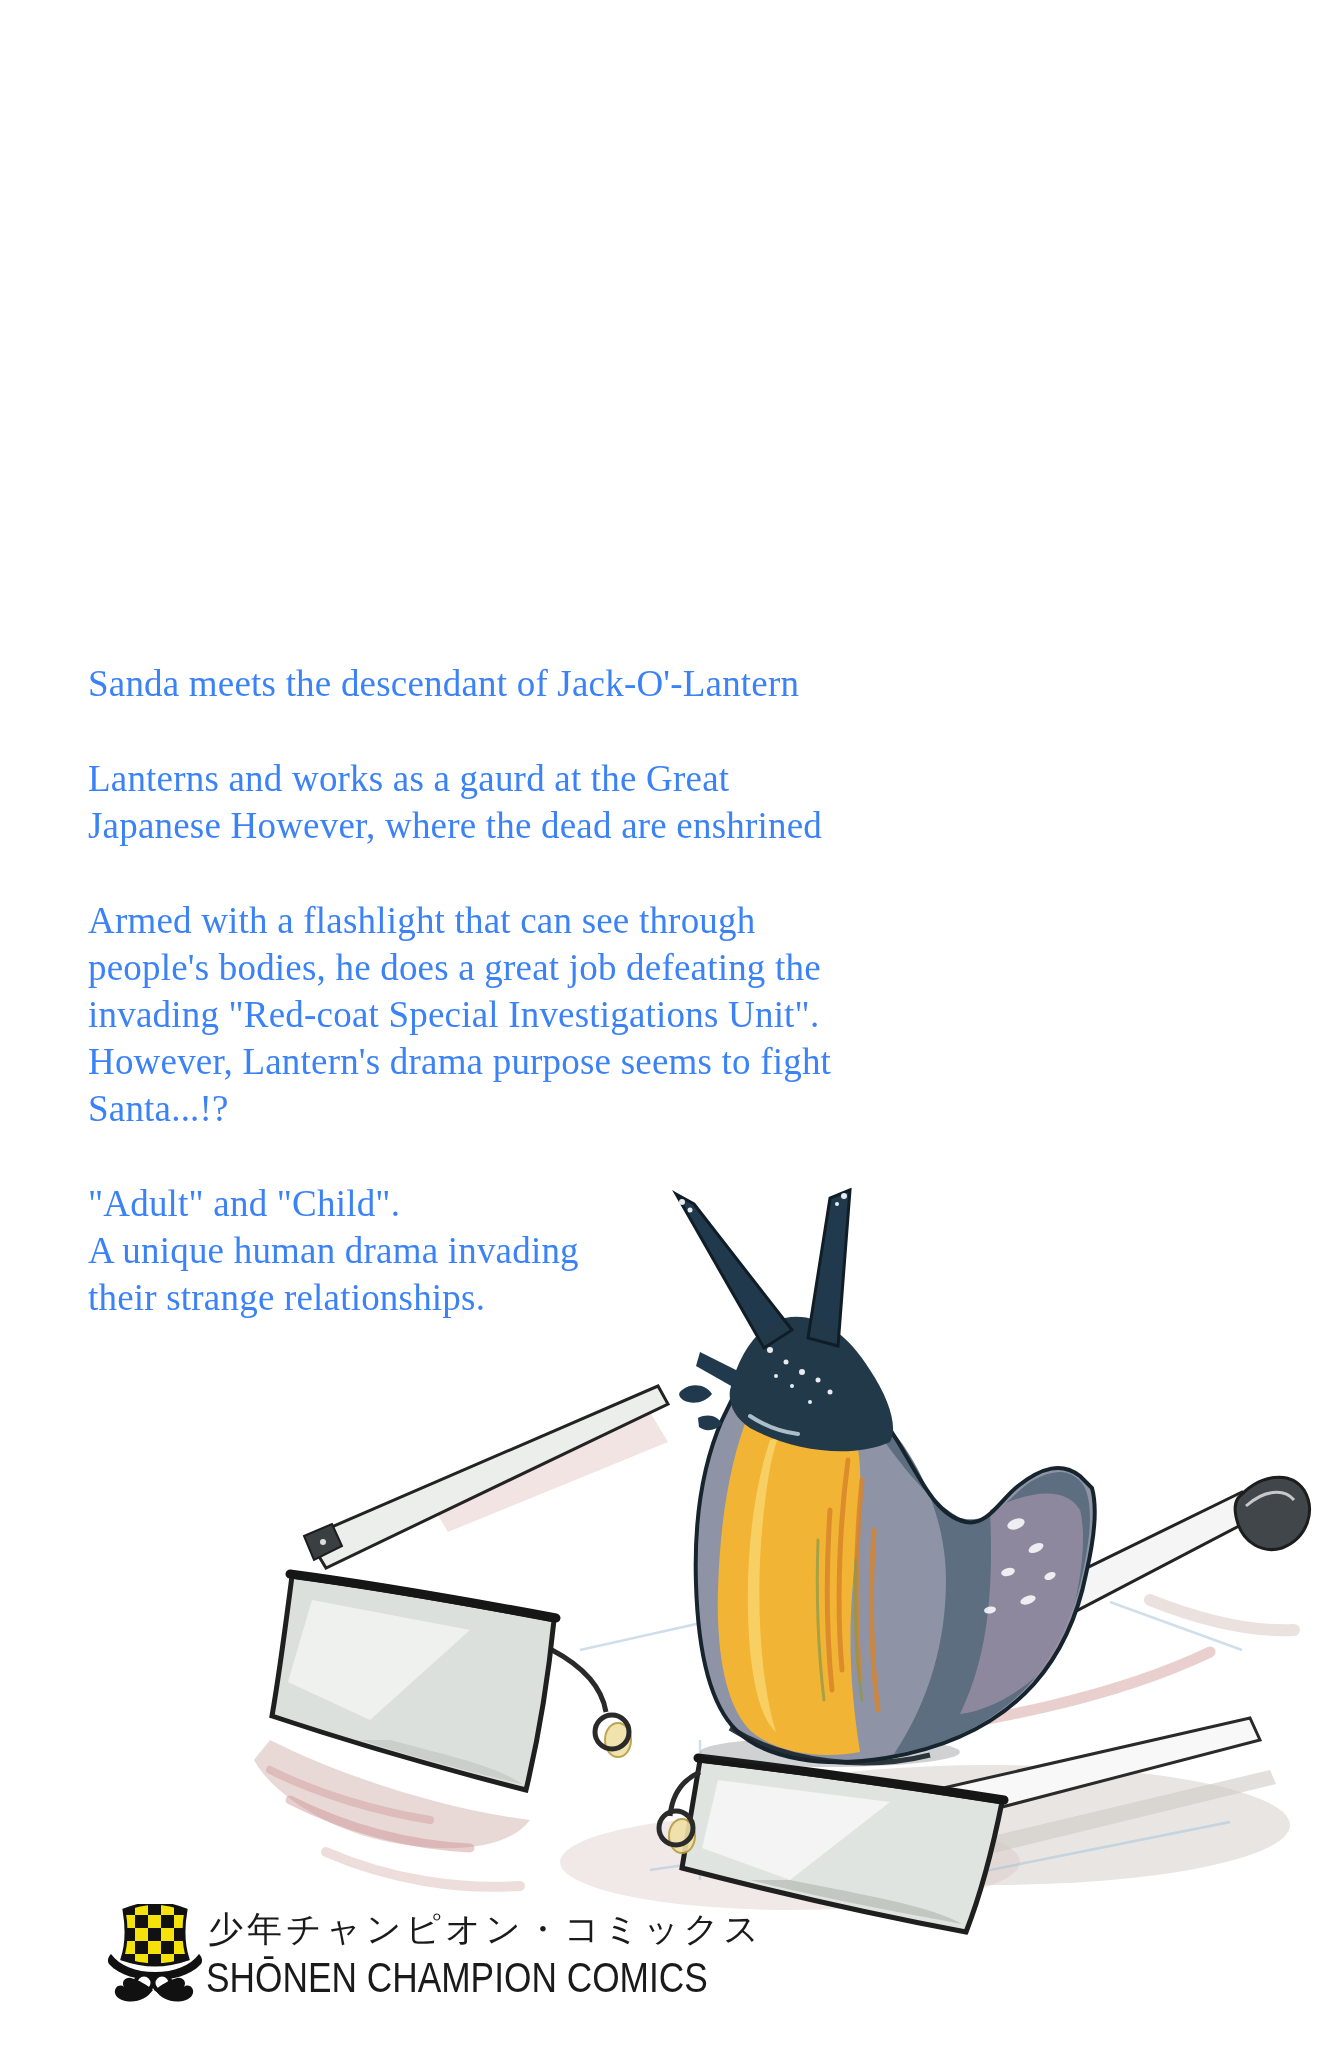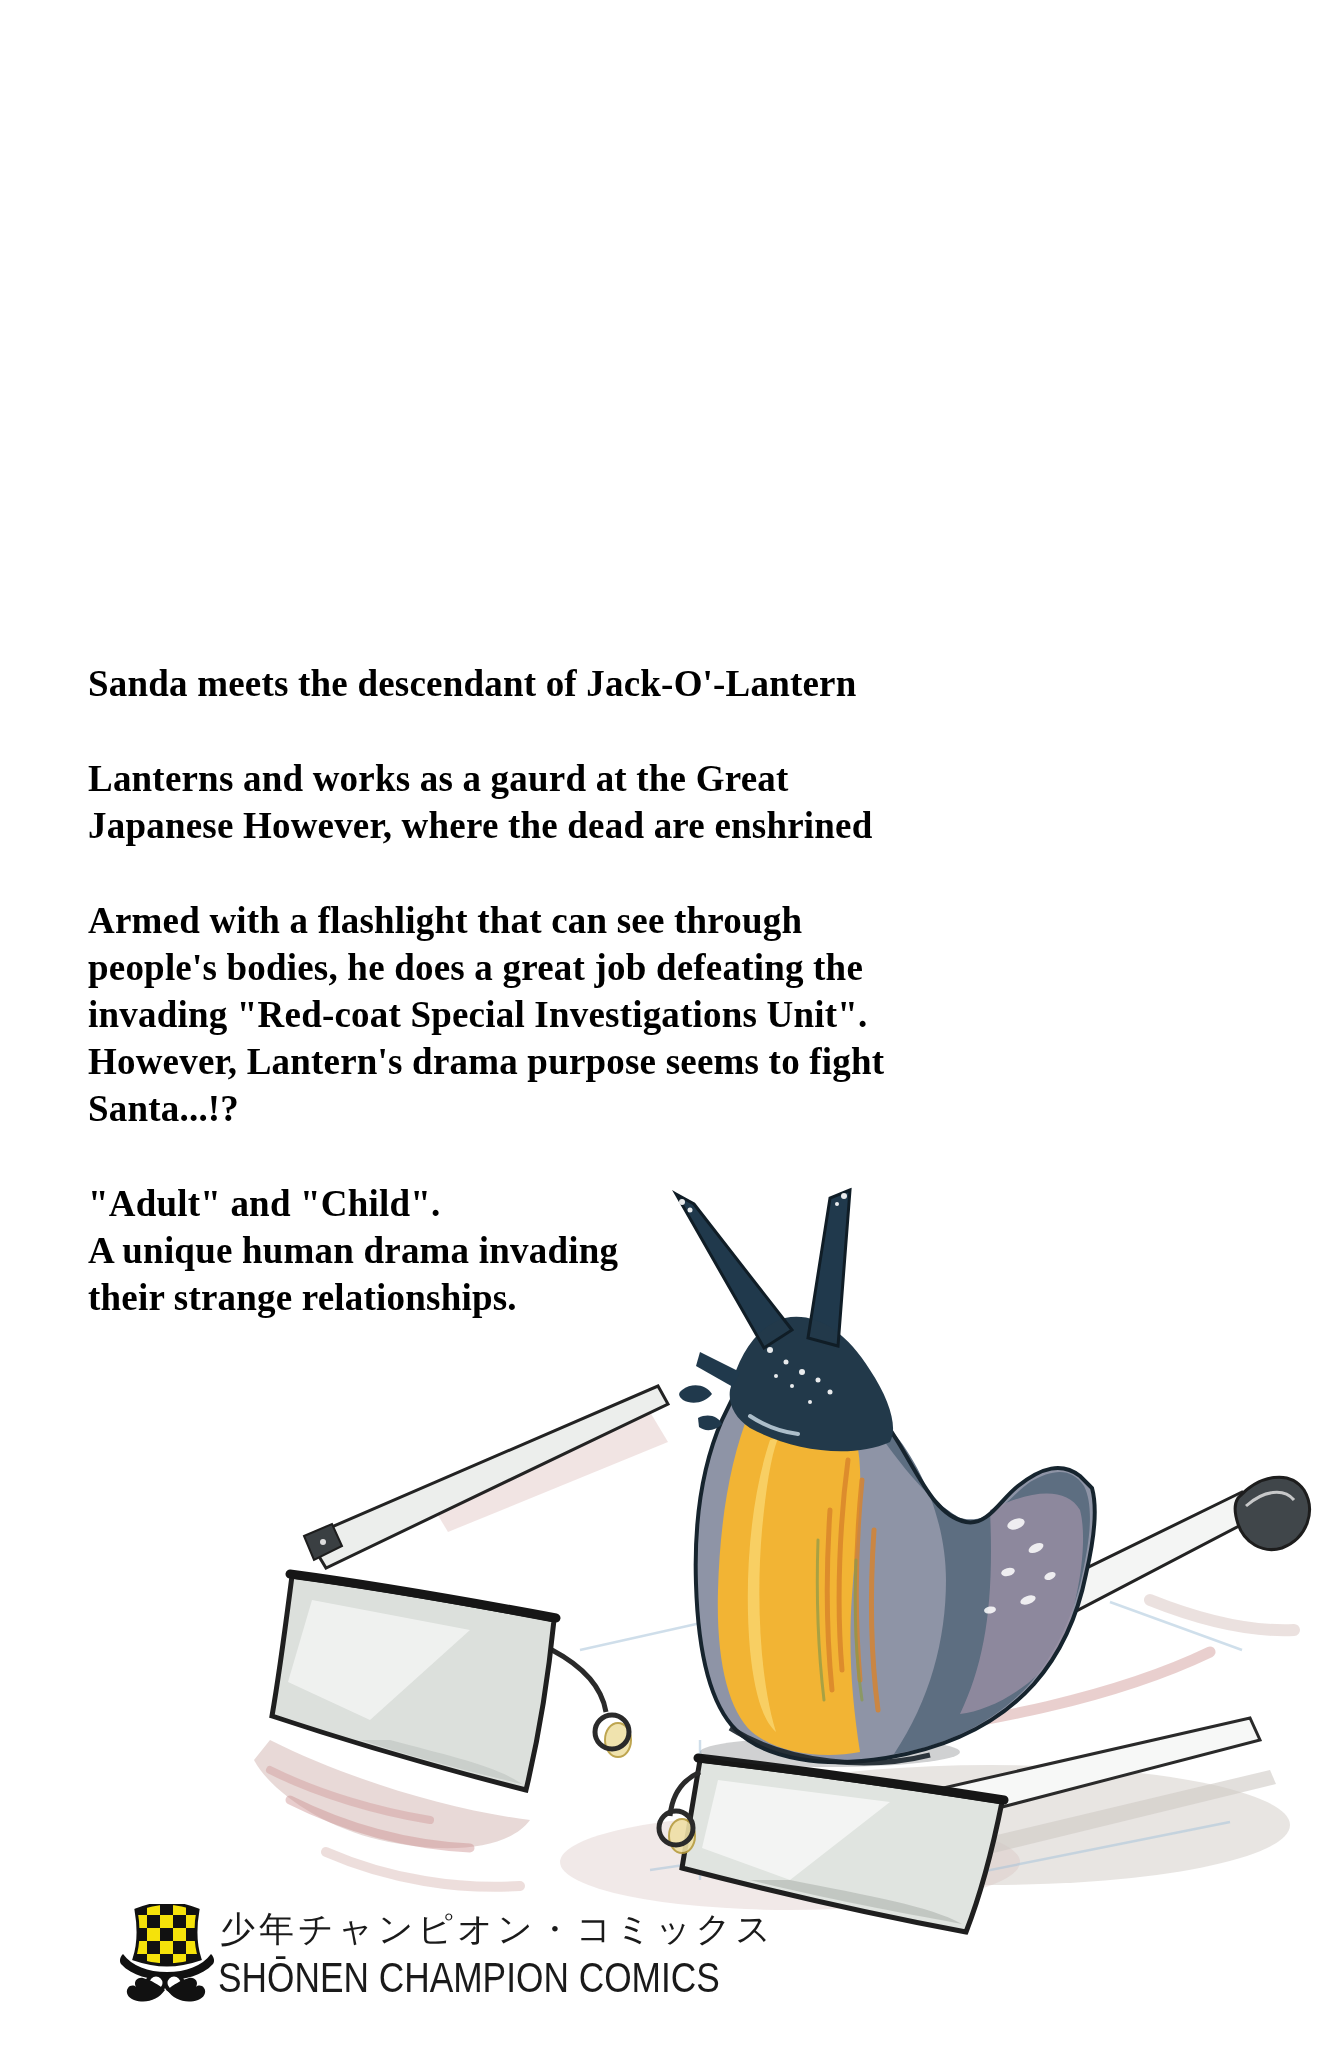--- a/index.html
+++ b/index.html
@@ -6,32 +6,32 @@
   html,body { background:#ffffff; }
   .page {
     position:relative;
     width:1326px; height:2048px;
     background:#ffffff;
     overflow:hidden;
     font-family:"Liberation Serif","DejaVu Serif",serif;
   }
   .synopsis {
     position:absolute; left:88px; top:612px; width:860px;
-    color:#000000;
-    font-weight:700;
+    color:#3b82f6;
+    font-weight:400;
     font-size:37px;
     line-height:47px;
     letter-spacing:0.2px;
   }
   .synopsis p { margin:0 0 48px 0; }
   .illustration {
     position:absolute; left:230px; top:1180px; width:1100px; height:760px;
   }
   .publisher {
-    position:absolute; left:120px; top:1902px; width:900px; height:104px;
+    position:absolute; left:108px; top:1902px; width:900px; height:104px;
     font-family:"Liberation Sans","DejaVu Sans",sans-serif;
     color:#1a1a1a;
   }
   .publisher .hat { position:absolute; left:0; top:2px; width:94px; height:100px; }
   .publisher .jp {
     position:absolute; left:100px; top:4px;
     font-size:35px; letter-spacing:4px; font-weight:400; white-space:nowrap;
   }
   .publisher .en {
     position:absolute; left:98px; top:52px;

